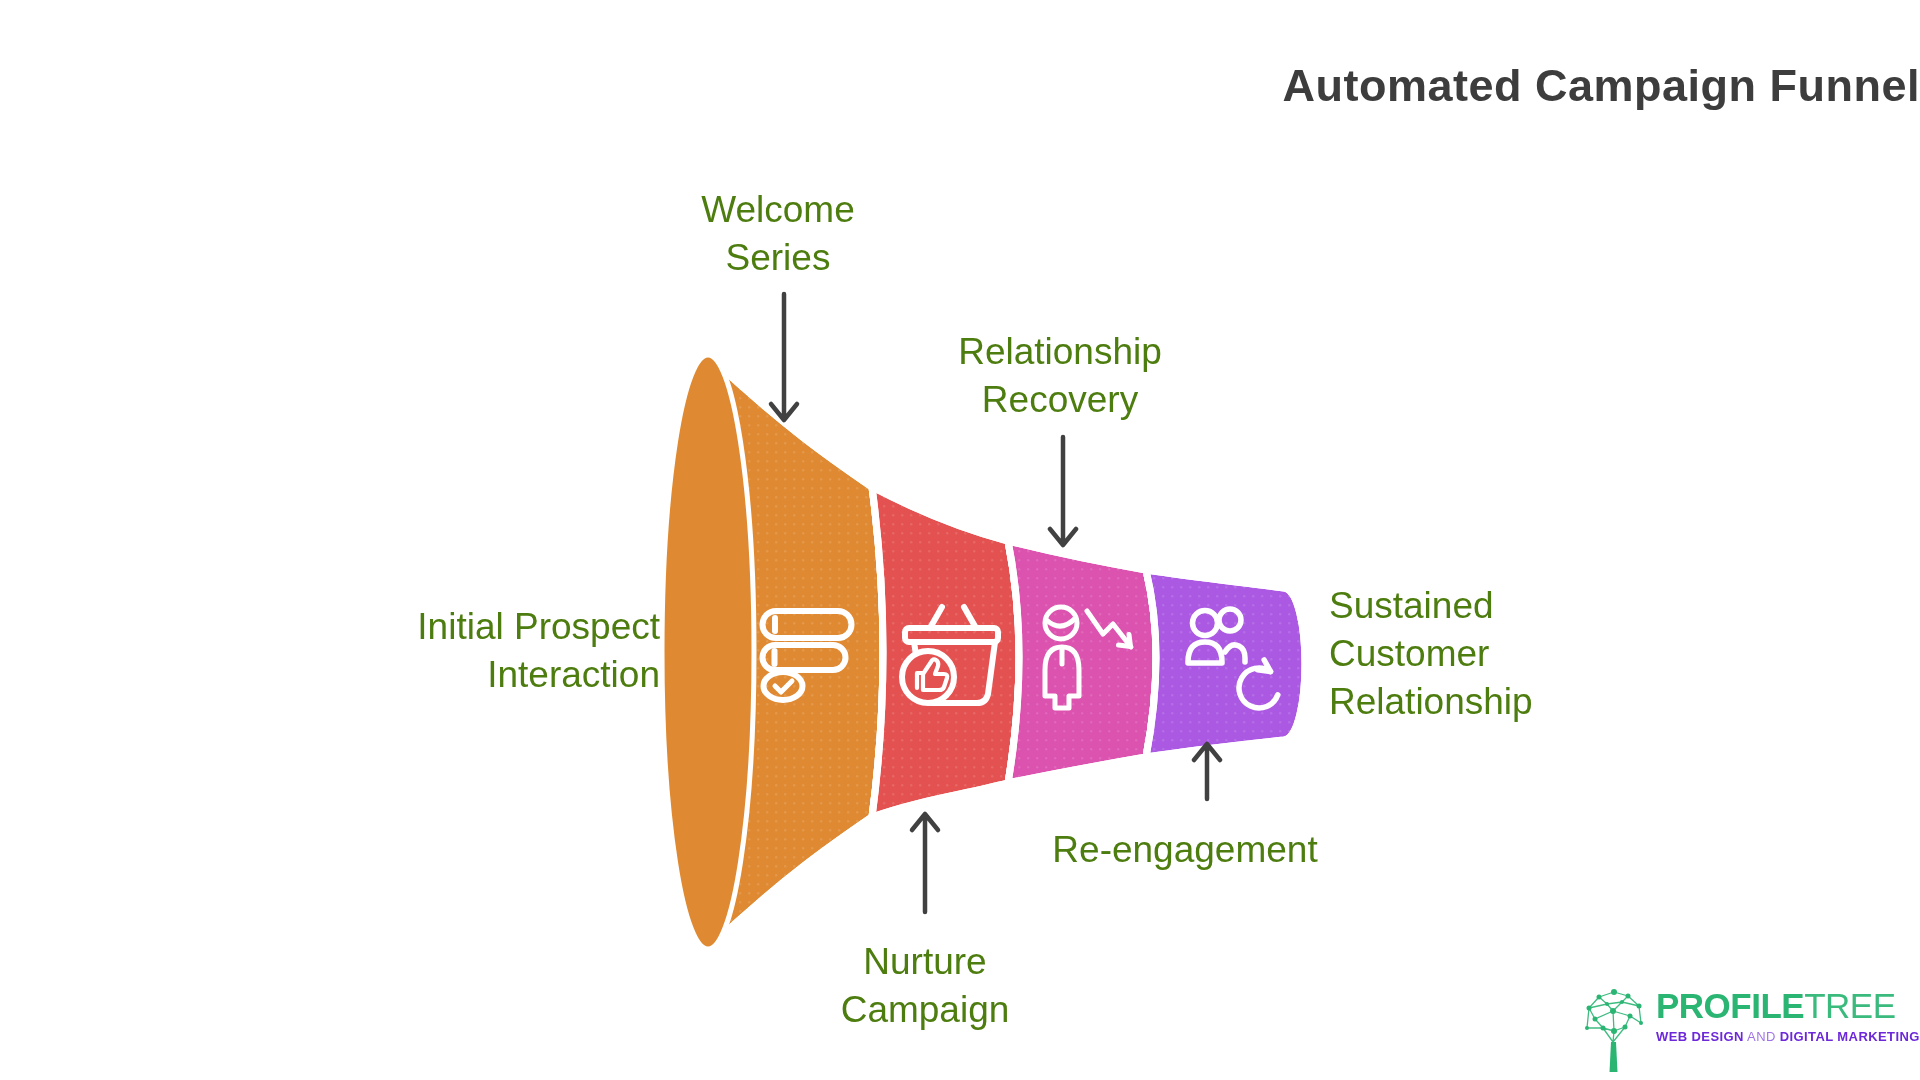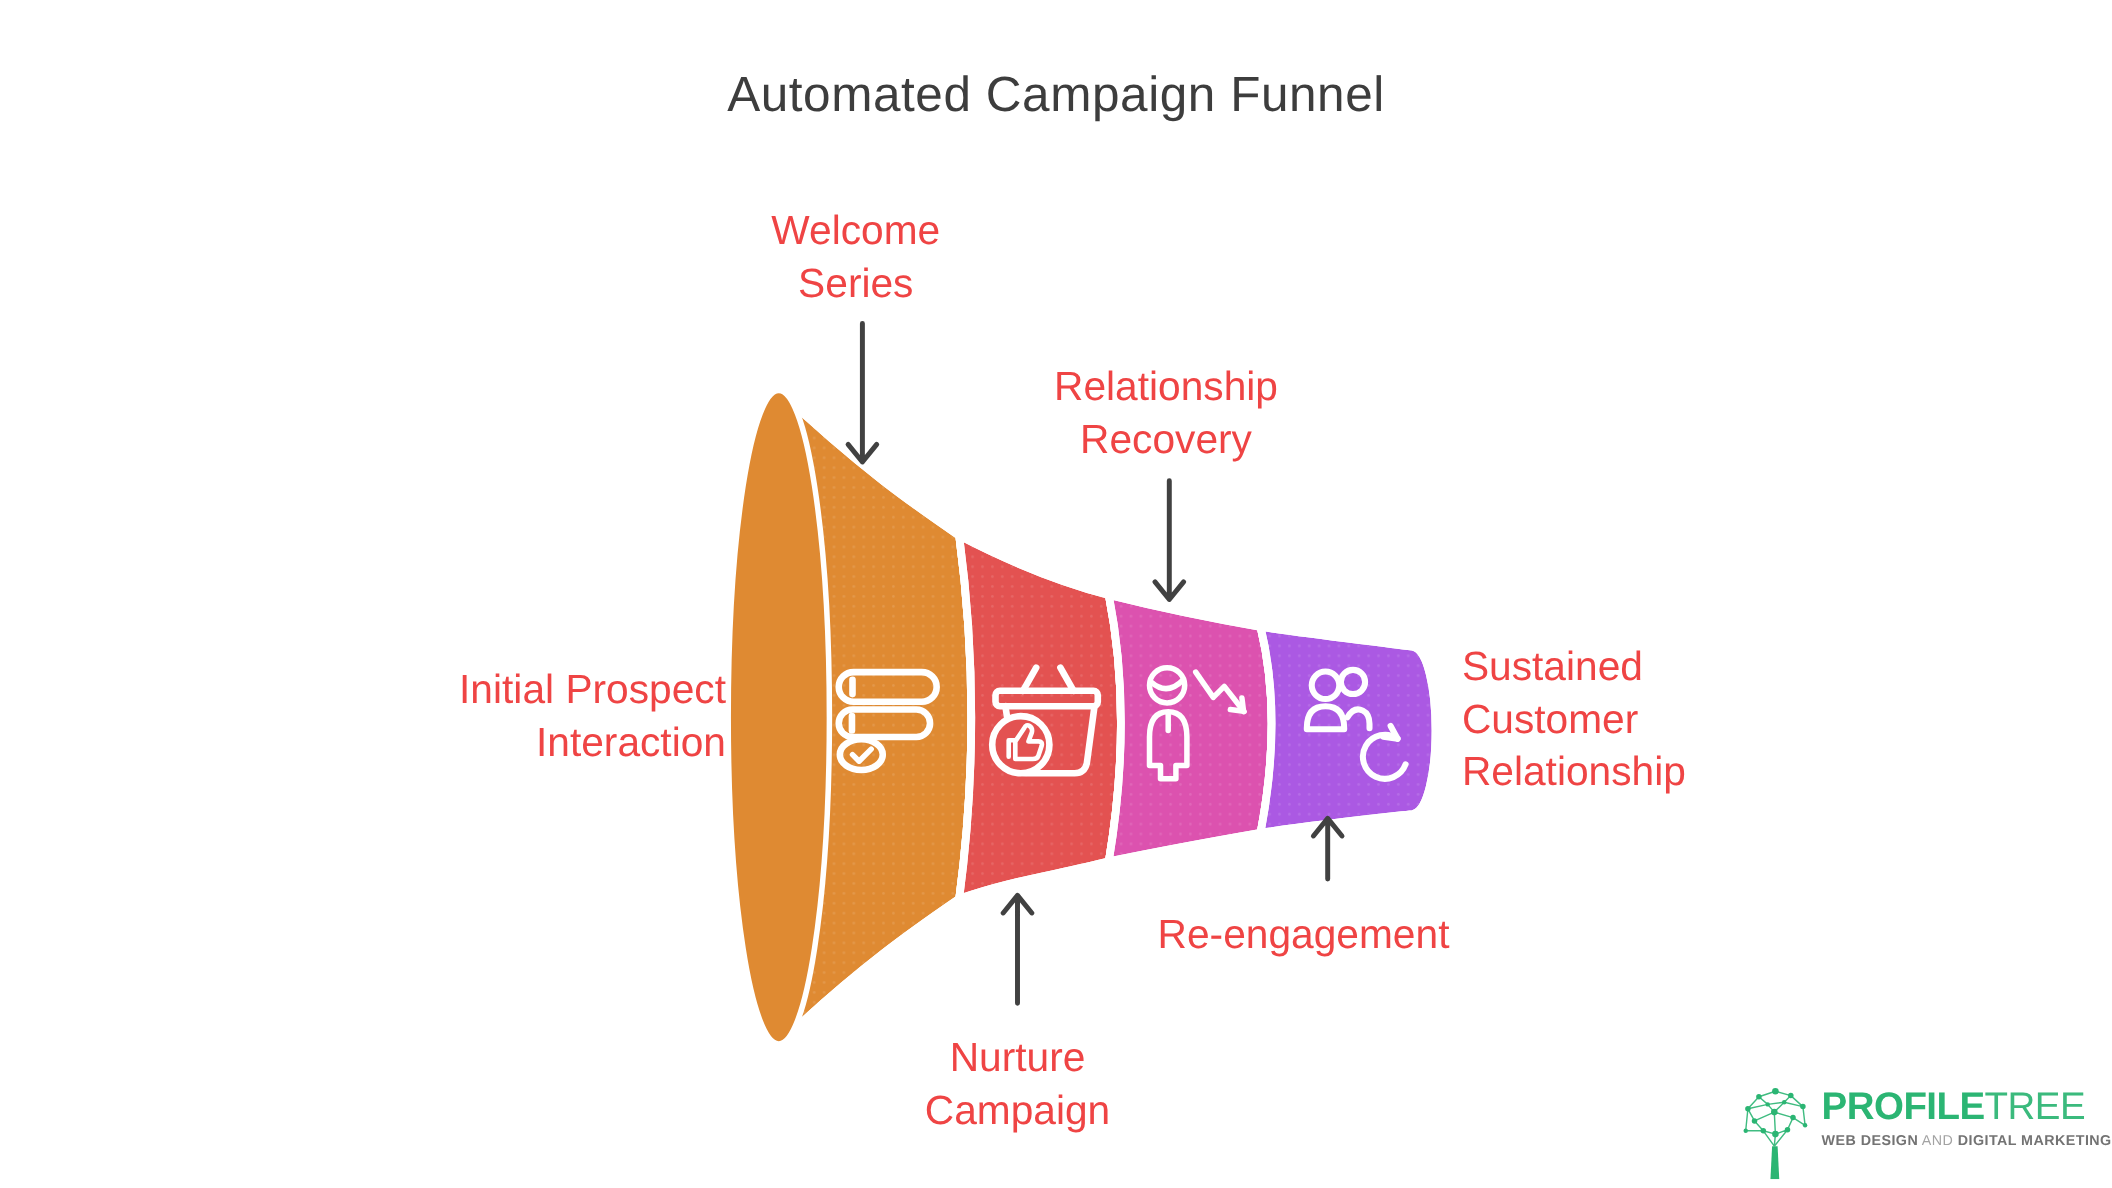--- a/index.html
+++ b/index.html
@@ -1,42 +1,42 @@
 <!DOCTYPE html>
 <html><head>
 <meta charset="utf-8">
 <style>
   html,body{margin:0;padding:0;background:#fff;}
   .stage{
     position:relative;width:1920px;height:1080px;background:#ffffff;overflow:hidden;
     font-family:"Liberation Sans", sans-serif;color:#3e3e3e;
   }
   .page-title{
-    position:absolute;top:30px;left:0;right:0;text-align:center;
-    font-size:45px;font-weight:normal;color:#3d3d3d;letter-spacing:0.5px;
+    position:absolute;top:30px;left:0;right:0;text-align:right;
+    font-size:45px;font-weight:bold;color:#3d3d3d;letter-spacing:0.5px;
   }
   .funnel-svg{position:absolute;left:0;top:0;}
   .side-label{
-    position:absolute;font-size:37px;line-height:1.3;color:#ef4444;
+    position:absolute;font-size:37px;line-height:1.3;color:#4d7c0f;
   }
   .lbl-welcome{left:668px;top:186px;width:220px;text-align:center;}
   .lbl-abandonment{left:925px;top:328px;width:270px;text-align:center;}
   .lbl-initial{left:340px;top:603px;width:320px;text-align:right;}
   .lbl-sustained{left:1329px;top:582px;width:250px;text-align:left;}
   .lbl-nurture{left:810px;top:938px;width:230px;text-align:center;}
   .lbl-reengage{left:1020px;top:826px;width:330px;text-align:center;}
   .logo{
     position:absolute;left:1583px;top:986px;display:flex;align-items:flex-start;
   }
   .logo-tree{margin-right:9px;}
   .logo-text{display:flex;flex-direction:column;}
   .logo-brand{font-size:35px;line-height:40px;color:#2bb573;letter-spacing:-0.5px;white-space:nowrap;}
   .brand-bold{font-weight:800;}
   .brand-light{font-weight:400;opacity:0.92;}
-  .logo-tagline{font-size:13px;line-height:15px;color:#737373;letter-spacing:0.4px;white-space:nowrap;margin-top:3px;}
+  .logo-tagline{font-size:13px;line-height:15px;color:#6d28d9;letter-spacing:0.4px;white-space:nowrap;margin-top:3px;}
   .tag-bold{font-weight:bold;}
   .tag-light{font-weight:normal;opacity:0.65;}
 </style>
 </head>
 <body>
 
 <div class="stage">
 
   <h1 class="page-title">Automated Campaign Funnel</h1>
 

